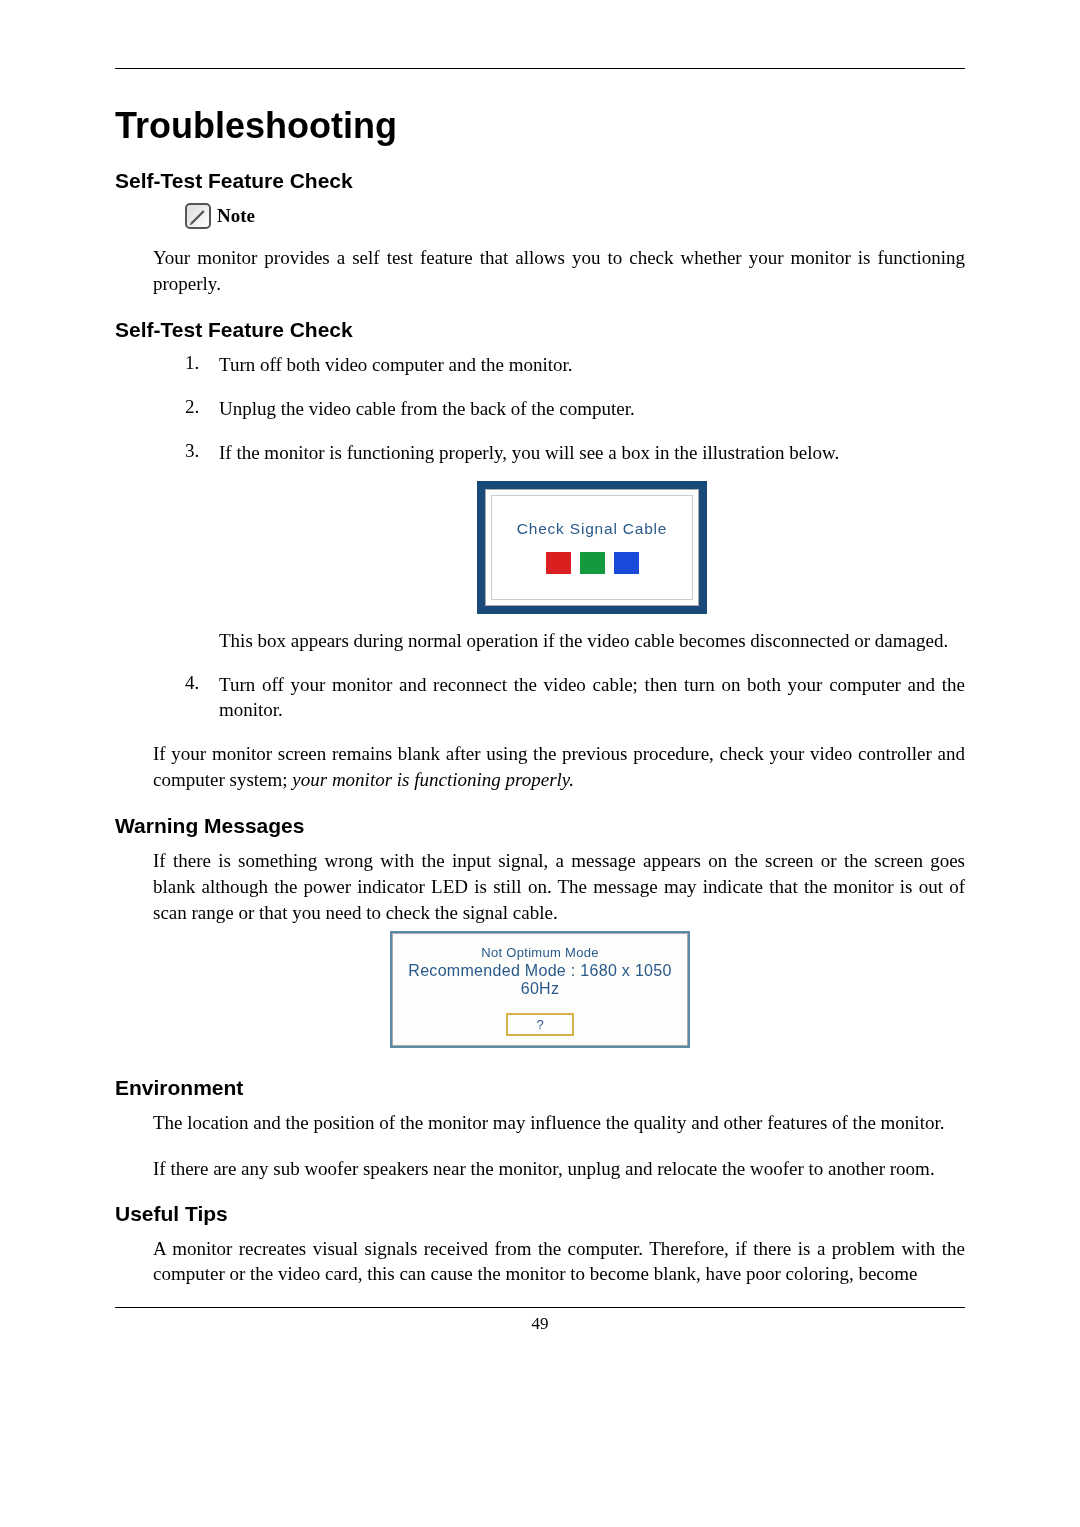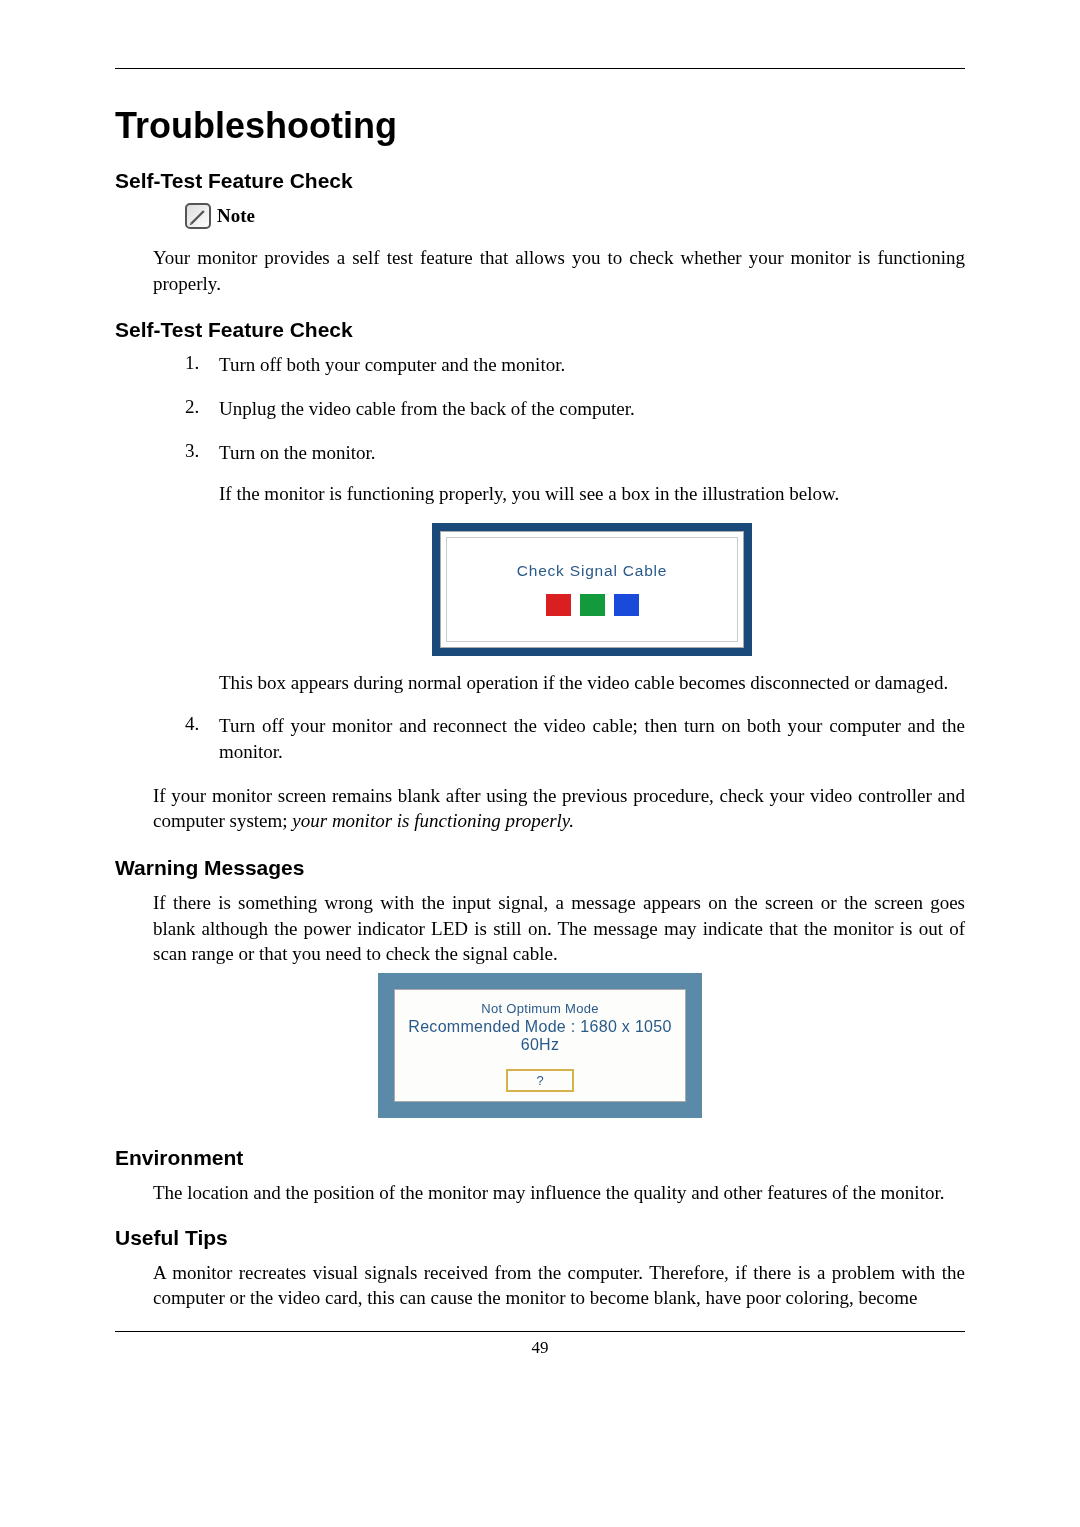--- a/index.html
+++ b/index.html
@@ -105,21 +105,21 @@
     .italic {
       font-style: italic;
     }
     .fig-wrap {
       display: flex;
       justify-content: center;
       margin: 4px 0 14px 0;
     }
     
     .fig1 {
-      width: 320px;
+      width: 230px;
       background: #1a4a7a;
       padding: 8px;
     }
     .fig1-inner1 {
       background: #fff;
       padding: 6px;
       box-shadow: inset 0 0 0 1px #aaa;
     }
     .fig1-inner2 {
       background: #fff;
@@ -143,23 +143,23 @@
     }
     .cb {
       width: 25px;
       height: 22px;
     }
     .cb-red { background: #d91f1f; }
     .cb-green { background: #139a3c; }
     .cb-blue { background: #1a4ad9; }
     
     .fig2 {
-      width: 324px;
+      width: 300px;
       background: #5a8aa8;
-      padding: 16px;
+      padding: 2px;
     }
     .fig2-inner {
       background: #fdfdfc;
       padding: 12px 6px 10px 6px;
       box-shadow: inset 0 0 0 1px #aaa;
       text-align: center;
     }
     .fig2-line1 {
       color: #2a5a8a;
       font-family: Arial, Helvetica, sans-serif;
@@ -212,33 +212,32 @@
   </div>
 
   <p class="body-text section-space">Your monitor provides a self test feature that allows you to check whether your monitor is functioning properly.</p>
 
   <h2>Self-Test Feature Check</h2>
 
   <ol class="numbered">
     <li>
       <span class="num">1.</span>
       <div class="li-body">
-          <p>Turn off both your computer and the monitor.</p>
+          <p>Turn off both video computer and the monitor.</p>
         </div>
     </li>
     <li>
       <span class="num">2.</span>
       <div class="li-body">
           <p>Unplug the video cable from the back of the computer.</p>
         </div>
     </li>
     <li>
       <span class="num">3.</span>
       <div class="li-body">
-        <p>Turn on the monitor.</p>
         <p>If the monitor is functioning properly, you will see a box in the illustration below.</p>
         <div class="fig-wrap">
           <div class="fig1">
             <div class="fig1-inner1">
               <div class="fig1-inner2">
                 <div class="fig1-text">Check Signal Cable</div>
                 <div class="color-boxes">
                   <div class="cb cb-red"></div>
                   <div class="cb cb-green"></div>
                   <div class="cb cb-blue"></div>
@@ -270,19 +269,20 @@
       <div class="fig2-inner">
         <div class="fig2-line1">Not Optimum Mode</div>
         <div class="fig2-line2">Recommended Mode : 1680 x 1050 60Hz</div>
         <div class="q-btn">?</div>
       </div>
     </div>
   </div>
 
   <h2>Environment</h2>
   <p class="body-text para-space">The location and the position of the monitor may influence the quality and other features of the monitor.</p>
+  <p class="body-text para-space">If there are any sub woofer speakers near the monitor, unplug and relocate the woofer to another room.</p>
 
   <h2>Useful Tips</h2>
   <p class="body-text">A monitor recreates visual signals received from the computer. Therefore, if there is a problem with the computer or the video card, this can cause the monitor to become blank, have poor coloring, become</p>
 
   <hr class="hr-bottom">
   <div class="page-num">49</div>
 </div>
 
 </body></html>

